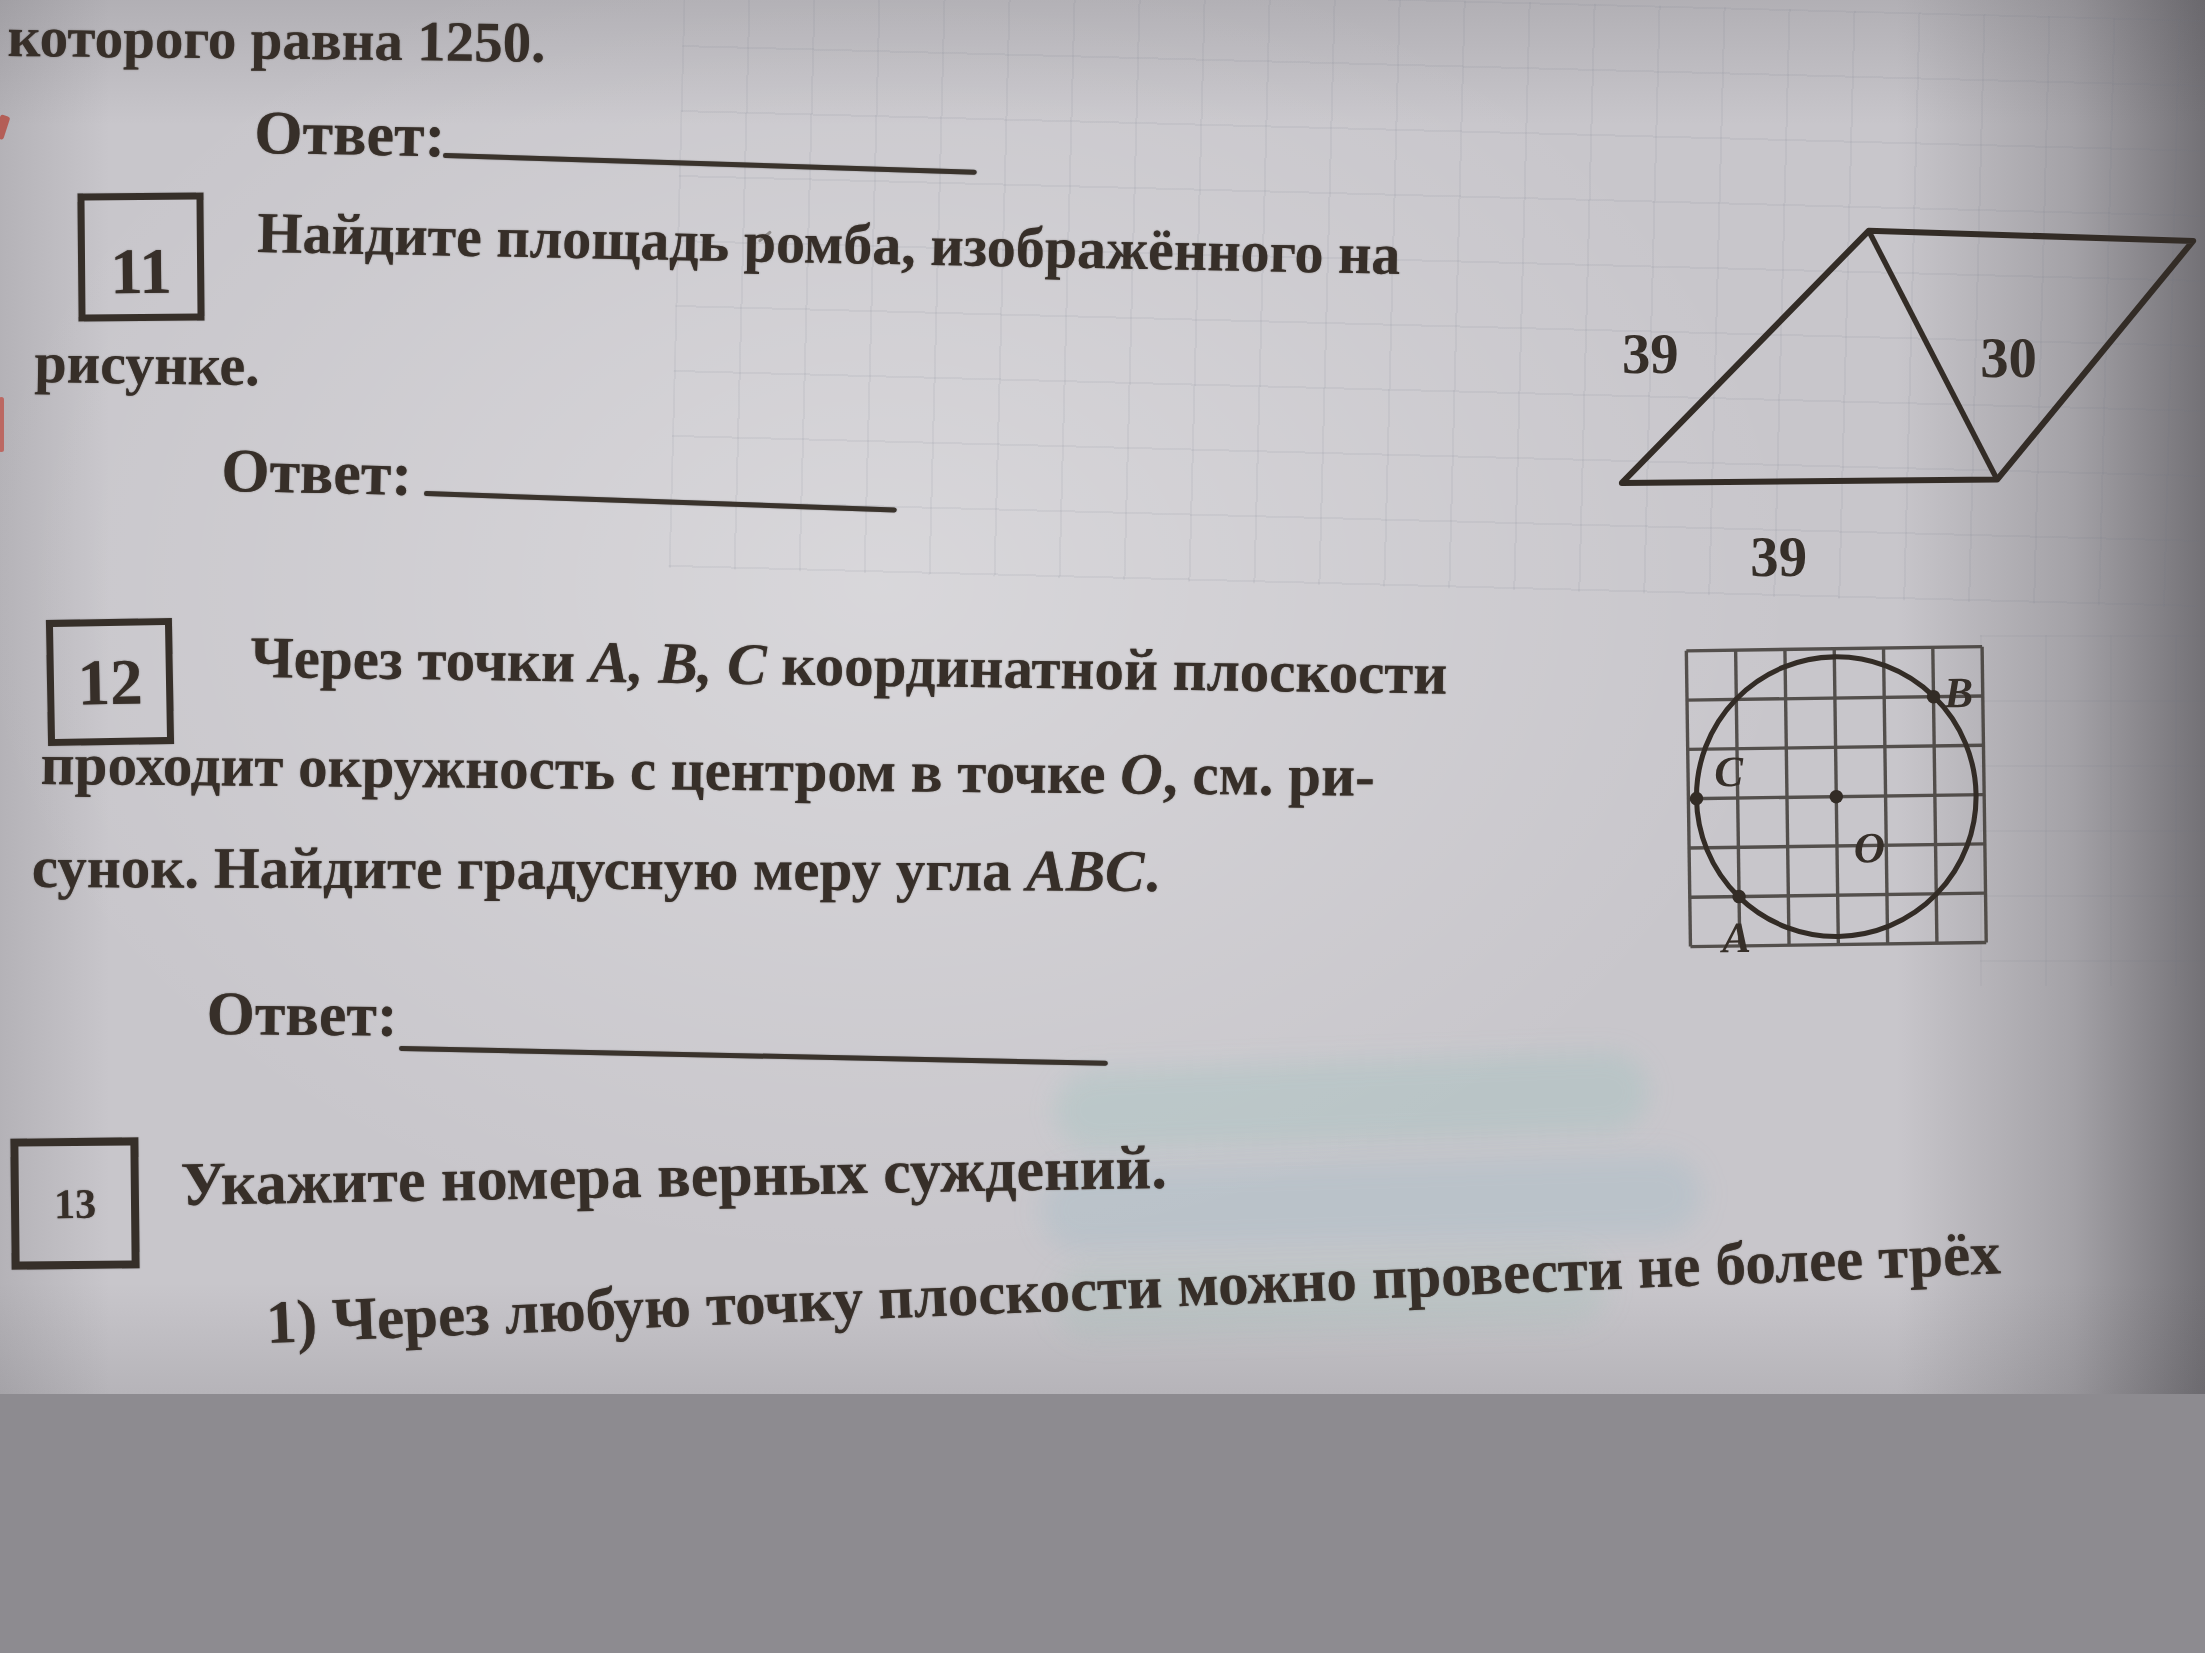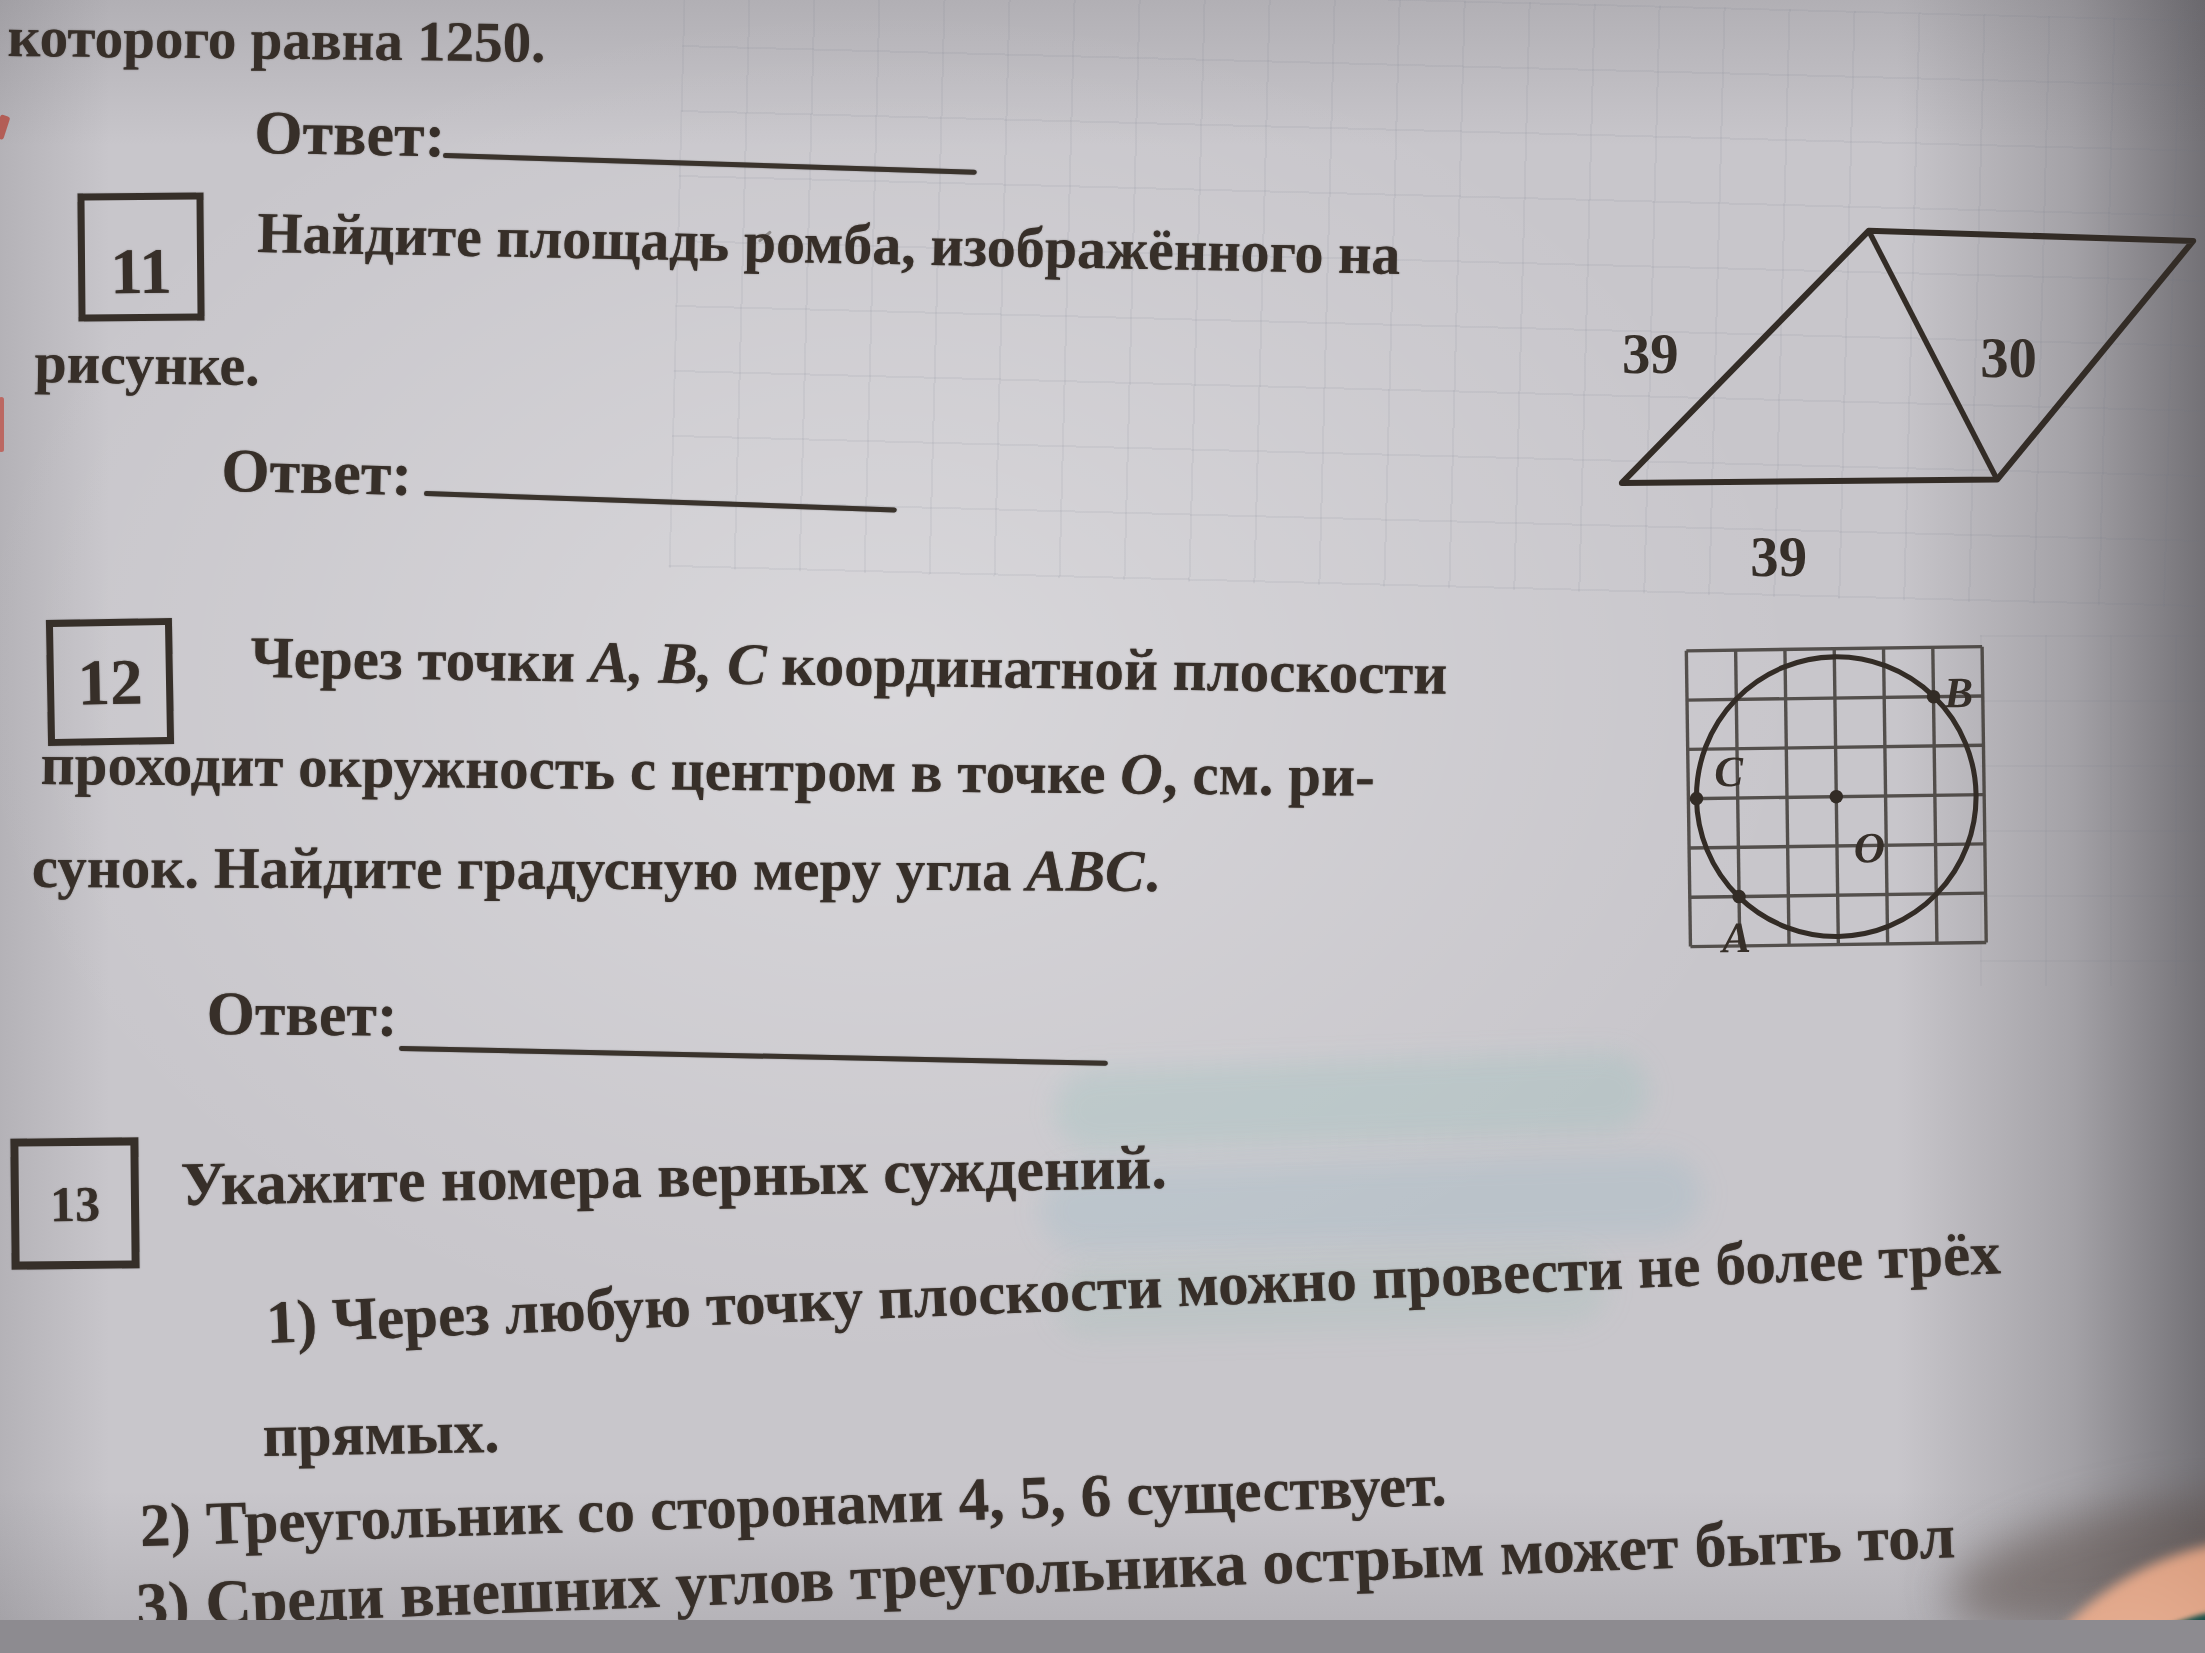--- a/index.html
+++ b/index.html
@@ -1,17 +1,17 @@
 <!DOCTYPE html>
 <html style="font-size:10.8px"><head>
 <meta charset="utf-8">
 <style>
   html,body{margin:0;padding:0;background:#8d8b90;}
   .page{
-    position:relative;width:2205px;height:1620px;overflow:hidden;
+    position:relative;width:2205px;height:1394px;overflow:hidden;
     background:
       linear-gradient(to right, rgba(60,58,63,.14), rgba(60,58,63,0) 5%),
       linear-gradient(to bottom, rgba(60,58,63,.16), rgba(60,58,63,0) 9%),
       linear-gradient(to top, rgba(60,58,63,.13), rgba(60,58,63,0) 8%),
       linear-gradient(to right, rgba(35,33,38,0) 86%, rgba(35,33,38,.22) 94%, rgba(30,28,33,.5) 100%),
       radial-gradient(ellipse 1284px 946px at 40% 42%, rgba(255,255,255,.30), rgba(255,255,255,0) 72%),
       #c8c6cb;
     font-family:"Liberation Serif","DejaVu Serif",serif;
   }
   .t{
@@ -112,21 +112,21 @@
     <circle cx="376" cy="84" r="10" fill="#332c26"></circle>
     <circle cx="84" cy="376" r="10" fill="#332c26"></circle>
     <circle cx="23" cy="230" r="10" fill="#332c26"></circle>
     <text class="ital" x="392" y="100" font-size="64" font-style="italic">B</text>
     <text class="ital" x="50" y="212" font-size="64" font-style="italic">C</text>
     <text class="ital" x="255" y="328" font-size="64" font-style="italic">O</text>
     <text class="ital" x="58" y="458" font-size="64" font-style="italic">A</text>
   </svg>
 
   <div class="numbox" style="left:10.8px;top:1138px;width:112px;height:115px;border-width:8px;transform:rotate(-0.6deg);">
-    <span class="t" style="font-size:50px;">13</span>
+    <span class="t" style="font-size:42px;">13</span>
   </div>
   <div class="t" style="left:180px;top:1153px;font-size:62px;transform:rotate(-1deg);">Укажите номера верных суждений.</div>
   <div class="t" style="left:265px;top:1292px;font-size:61px;transform:rotate(-2.3deg);">1) Через любую точку плоскости можно провести не более трёх</div>
   <div class="t" style="left:262px;top:1405px;font-size:61px;transform:rotate(-1deg);">прямых.</div>
   <div class="t" style="left:139px;top:1495px;font-size:61px;transform:rotate(-1.8deg);">2) Треугольник со сторонами 4, 5, 6 существует.</div>
   <div class="t" style="left:135px;top:1574px;font-size:64px;transform:rotate(-2.2deg);">3) Среди внешних углов треугольника острым может быть тол</div>
   <div class="t" style="left:230px;top:1620px;font-size:65px;transform:rotate(-0.8deg);">один угол</div>
 
   <div style="position:absolute;left:1946px;top:1507px;width:365px;height:108px;border-radius:50%;background:rgba(90,75,70,.5);filter:blur(21.6px);transform:rotate(-12deg);"></div>
   <div style="position:absolute;left:2010px;top:1551px;width:405px;height:284px;border-radius:50% 50% 40% 40%;

